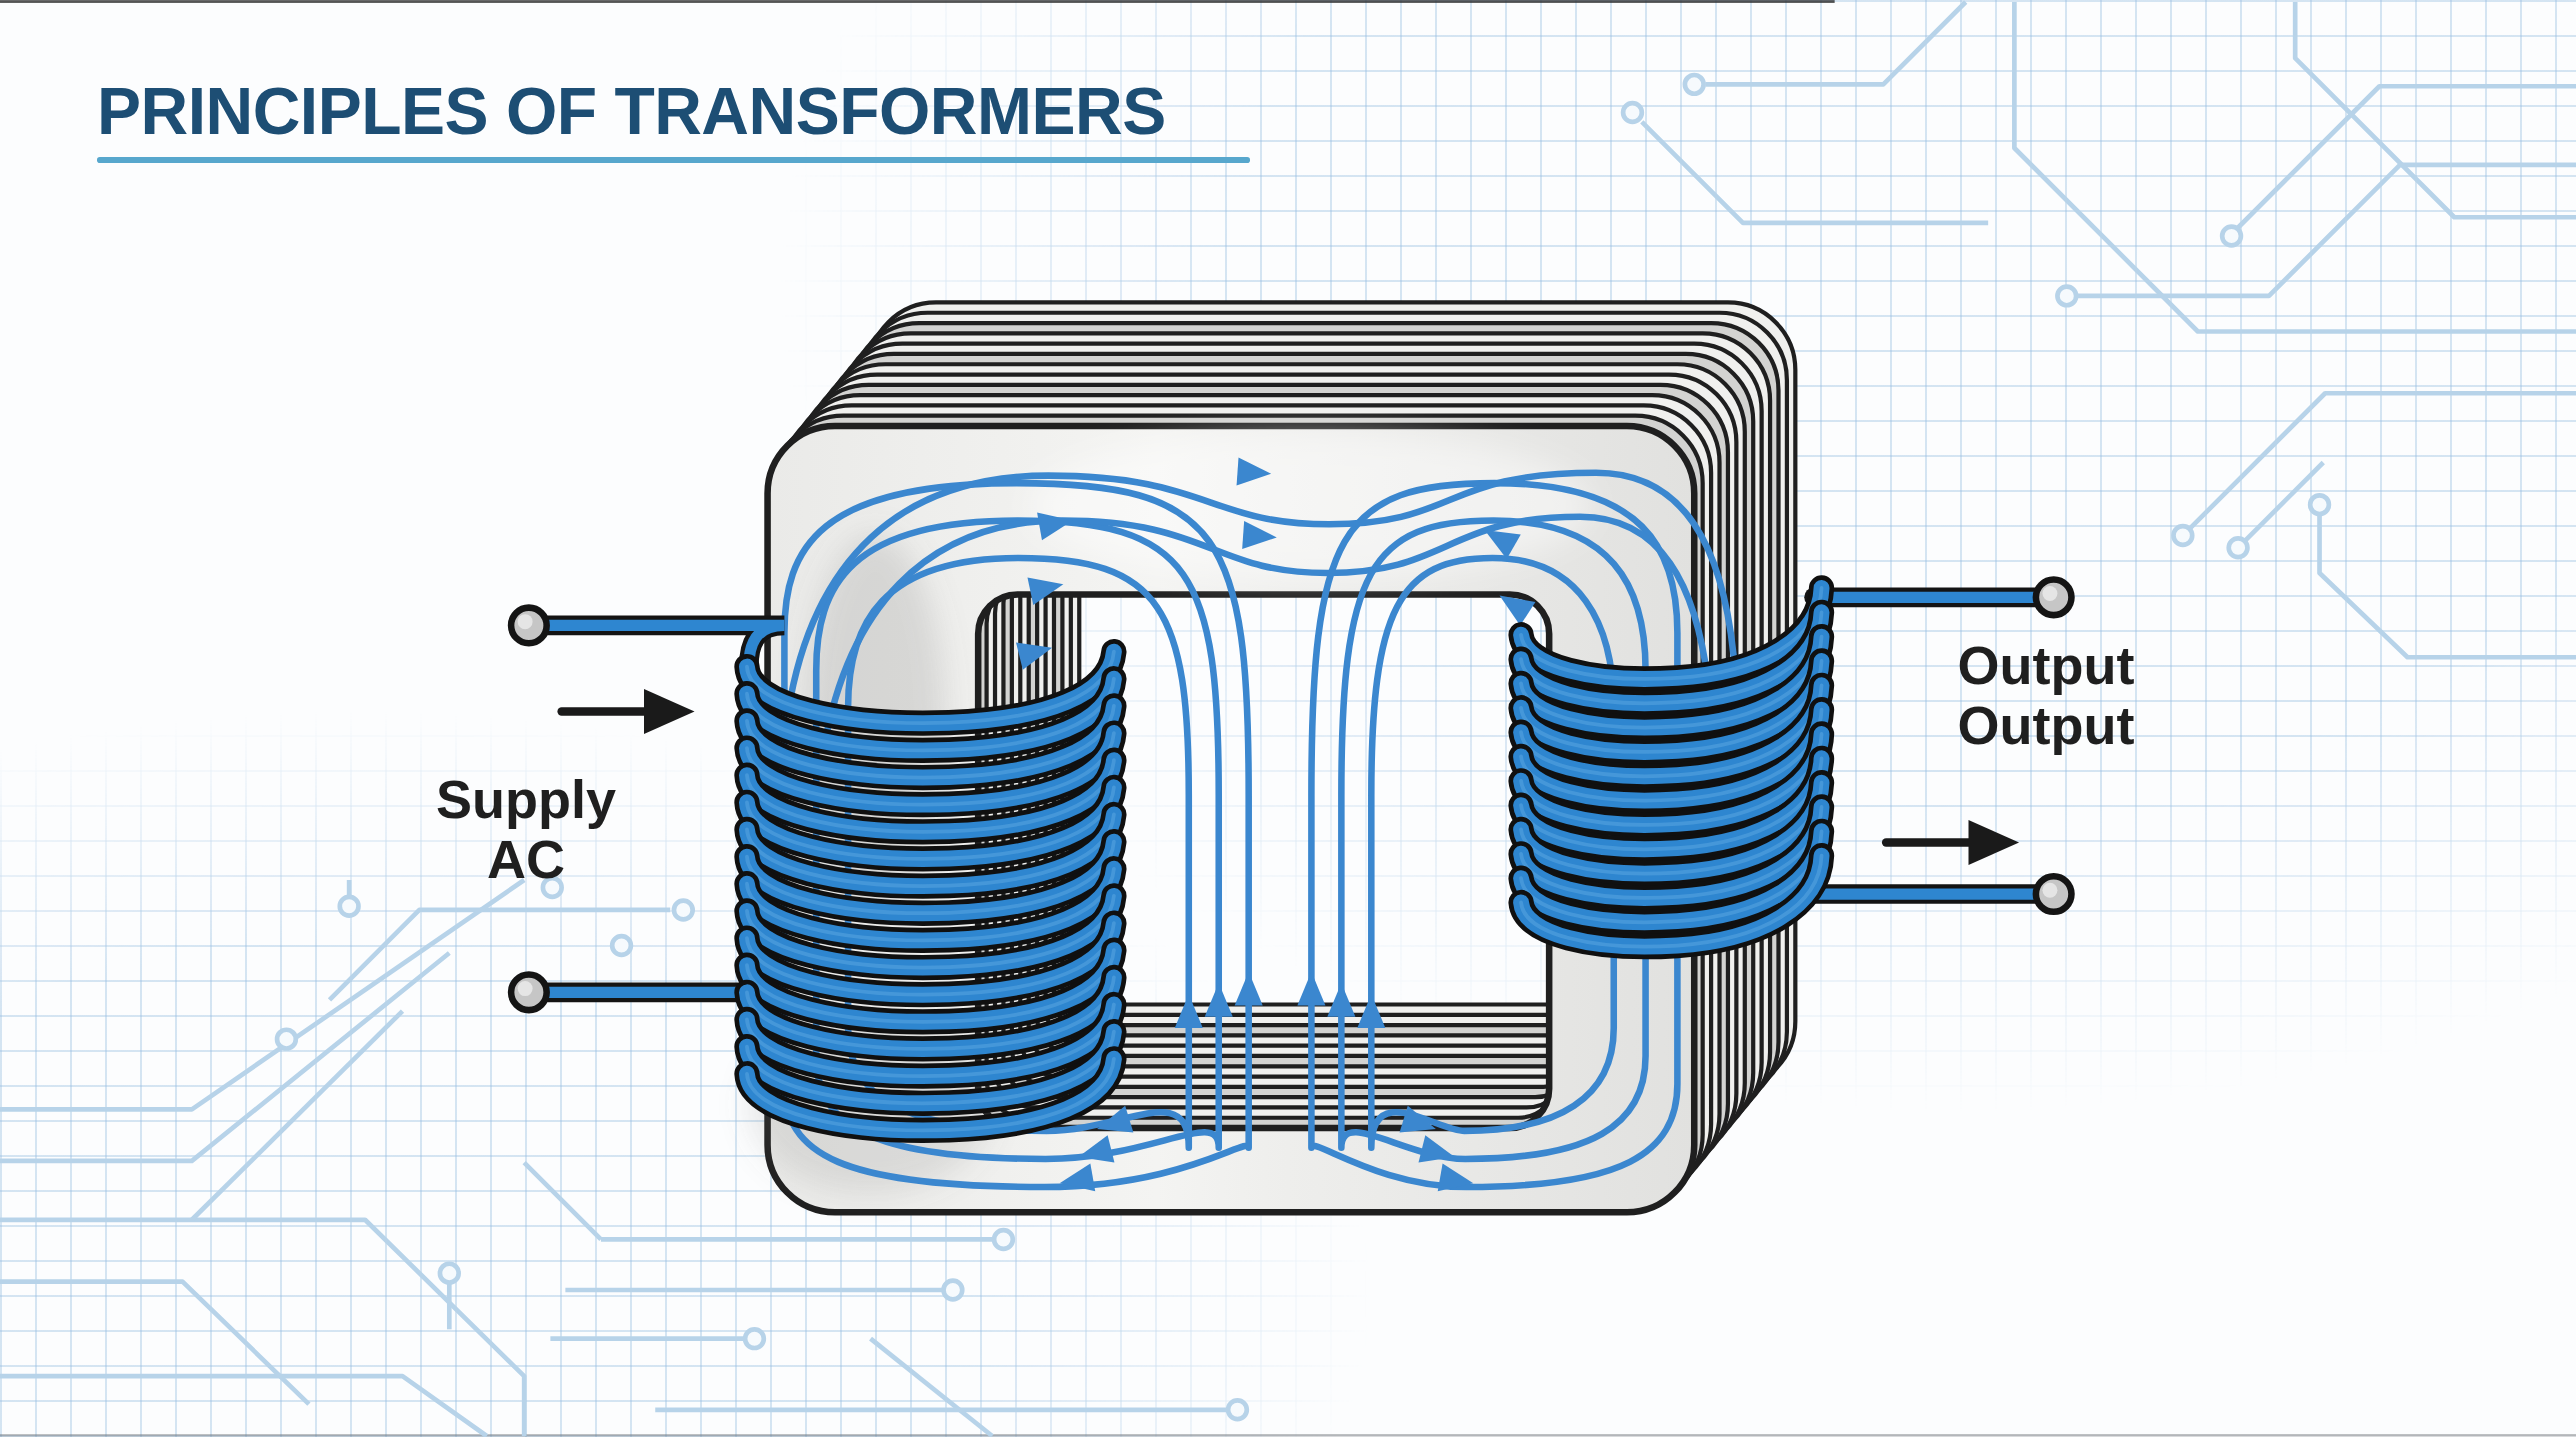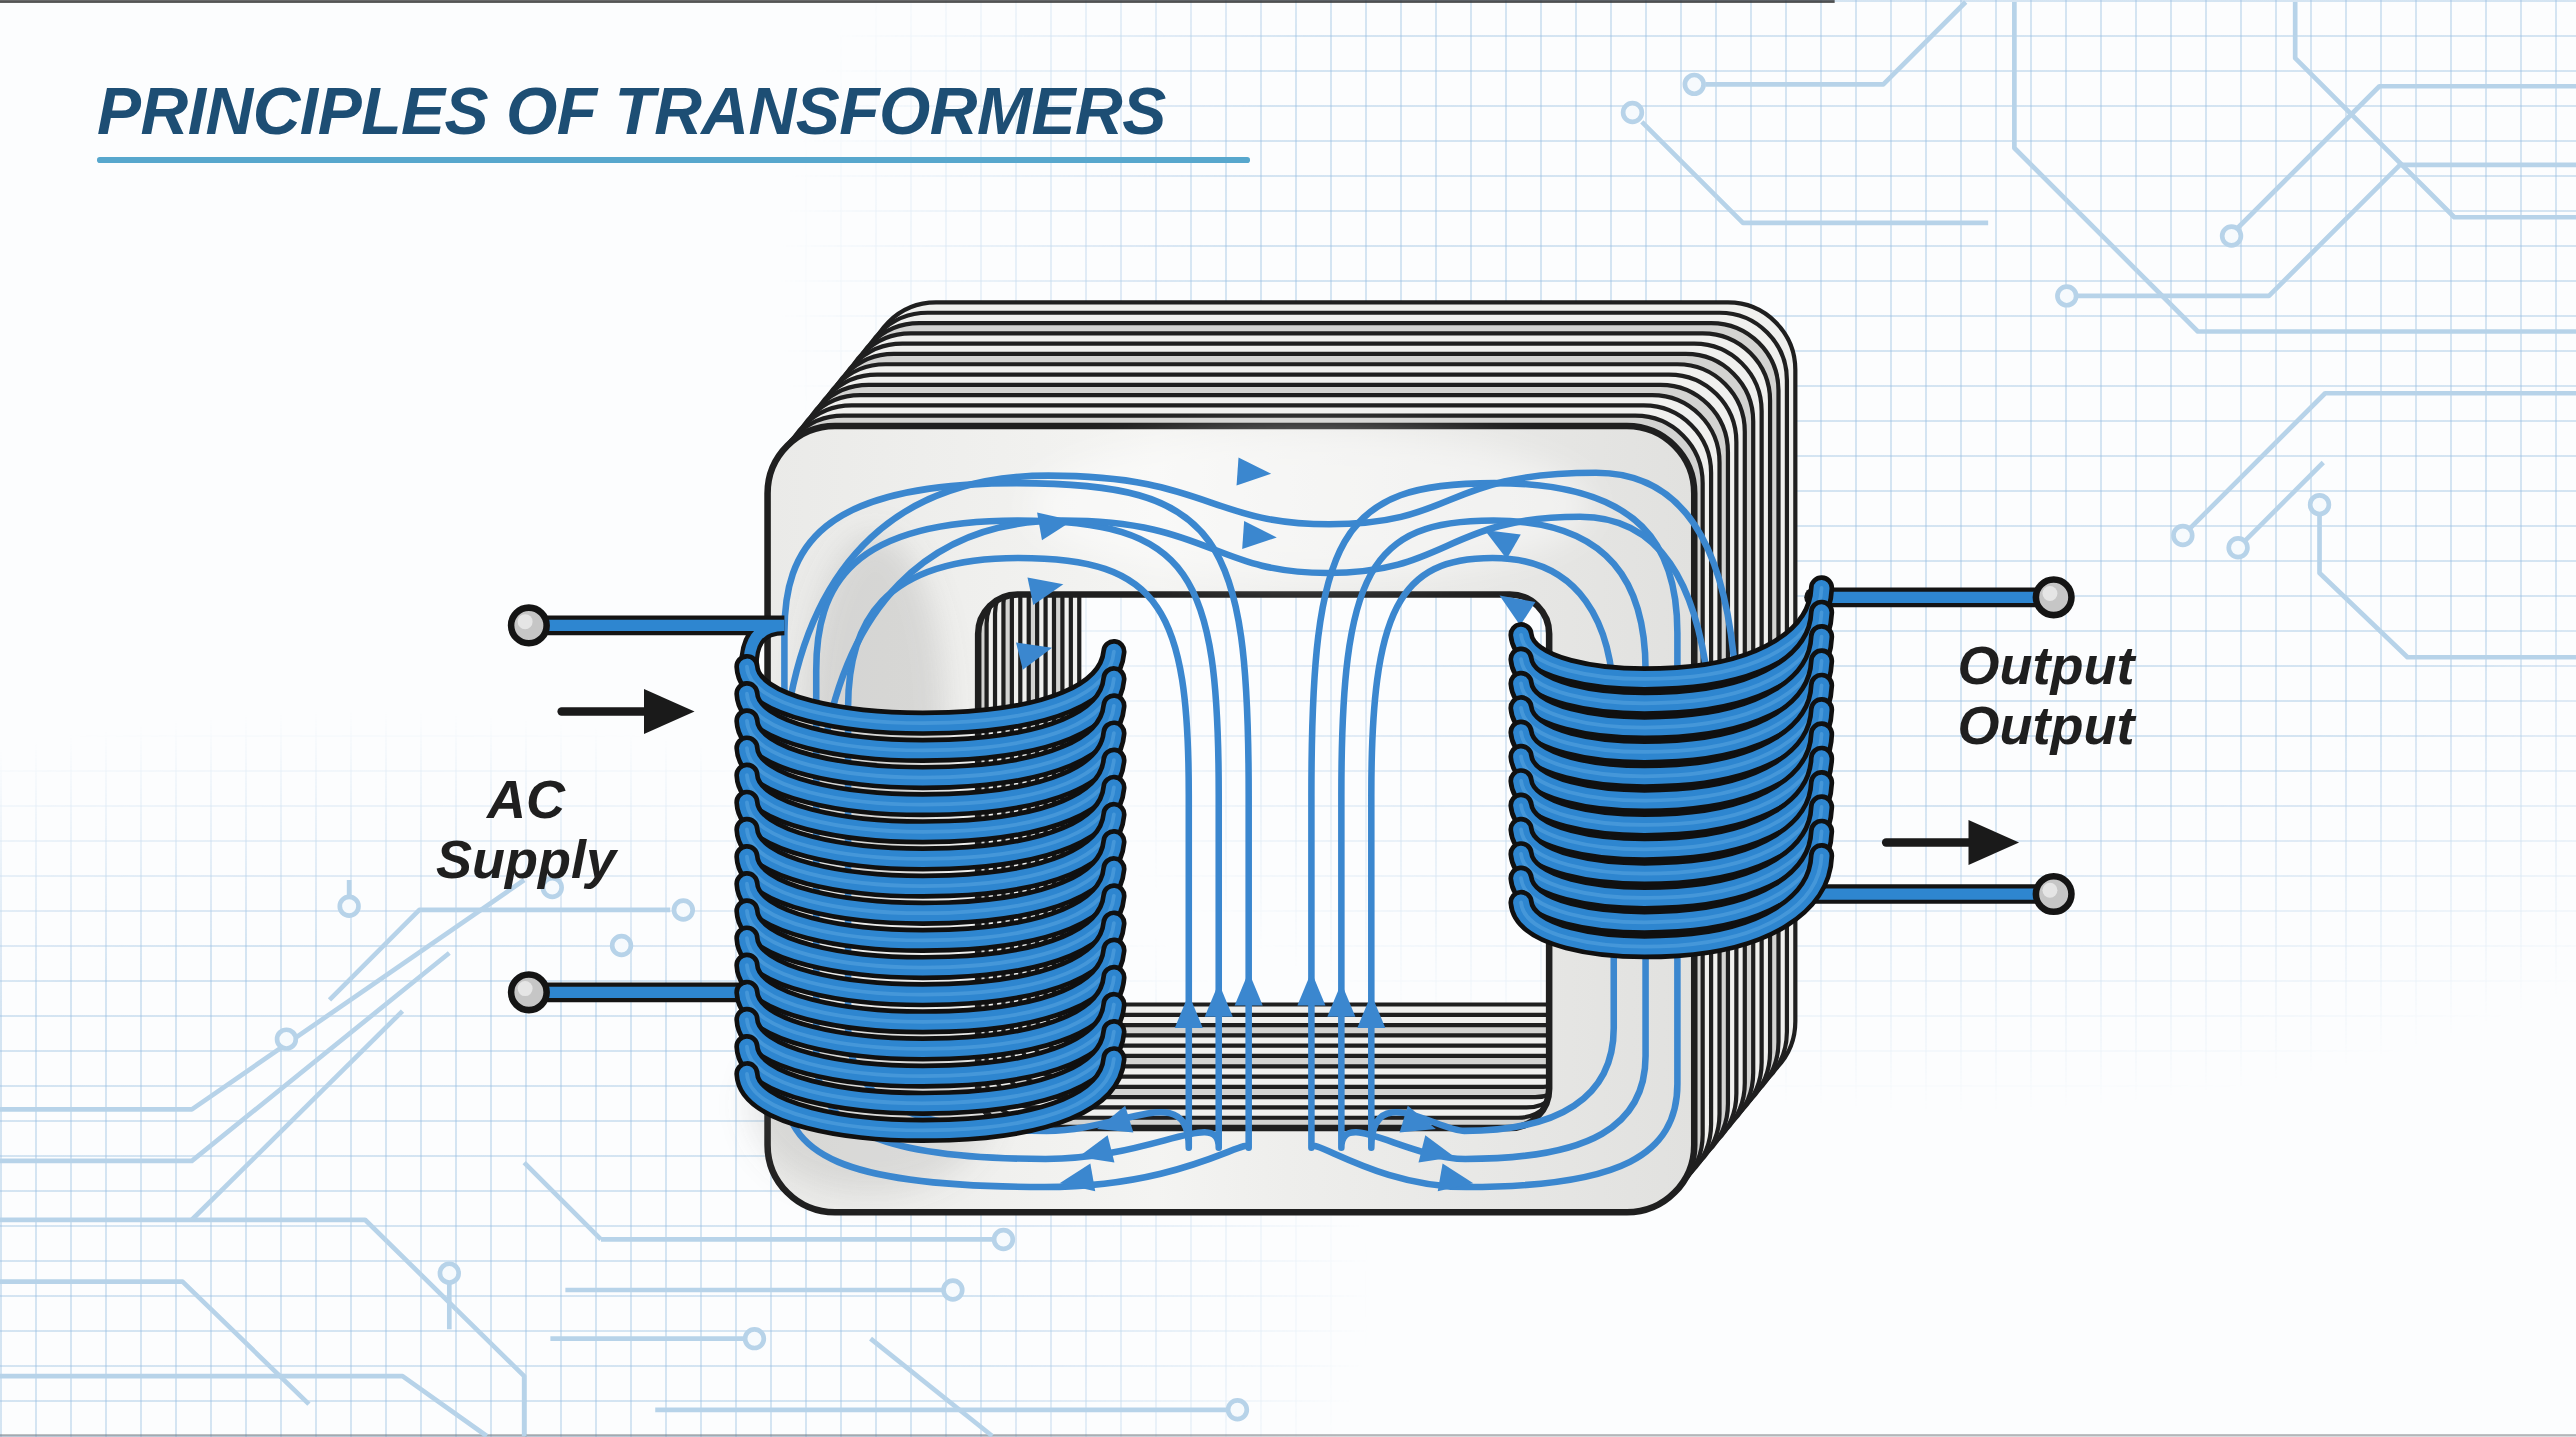--- a/index.html
+++ b/index.html
@@ -1,17 +1,17 @@
 <!DOCTYPE html>
 <html style="font-size:15px"><head>
 <meta charset="utf-8">
 <style>
   html,body{margin:0;padding:0;}
   body{font-family:"Liberation Sans","DejaVu Sans",sans-serif;background:#fff;}
-  #page{position:relative;width:2576px;height:1438px;overflow:hidden;background:#fcfdfe;font-style:italic;}
+  #page{position:relative;width:2576px;height:1438px;overflow:hidden;background:#fcfdfe;}
 
   .grid-layer{position:absolute;inset:0;pointer-events:none;
     background-image:
       linear-gradient(to right, rgba(148,188,224,.38) 1.9px, transparent 1.9px),
       linear-gradient(to bottom, rgba(148,188,224,.38) 1.9px, transparent 1.9px);
     background-size:35px 35px;}
   .grid-tr{-webkit-mask-image:radial-gradient(1404px 983px at 76% 20%, #000 0 52%, transparent 84%);
            mask-image:radial-gradient(1404px 983px at 76% 20%, #000 0 52%, transparent 84%);}
   .grid-bl{-webkit-mask-image:radial-gradient(1264px 730px at 14% 90%, #000 0 48%, transparent 80%);
            mask-image:radial-gradient(1264px 730px at 14% 90%, #000 0 48%, transparent 80%);}
@@ -259,22 +259,22 @@
         <circle cx="2190" cy="634" r="8" fill="rgba(255,255,255,.55)"></circle>
         <circle cx="2194" cy="955" r="19" fill="#c6c6c6" stroke="#141414" stroke-width="7"></circle>
         <circle cx="2190" cy="951" r="8" fill="rgba(255,255,255,.55)"></circle>
       </g>
     </svg>
 
   <div class="page-title">PRINCIPLES OF TRANSFORMERS</div>
   <div class="title-underline"></div>
 
   <div class="side-label label-primary">
+    <div>Supply</div>
     <div>AC</div>
-    <div>Supply</div>
   </div>
 
   <div class="side-label label-secondary">
     <div>Output</div>
     <div>Output</div>
   </div>
 
 </div>
 
 

